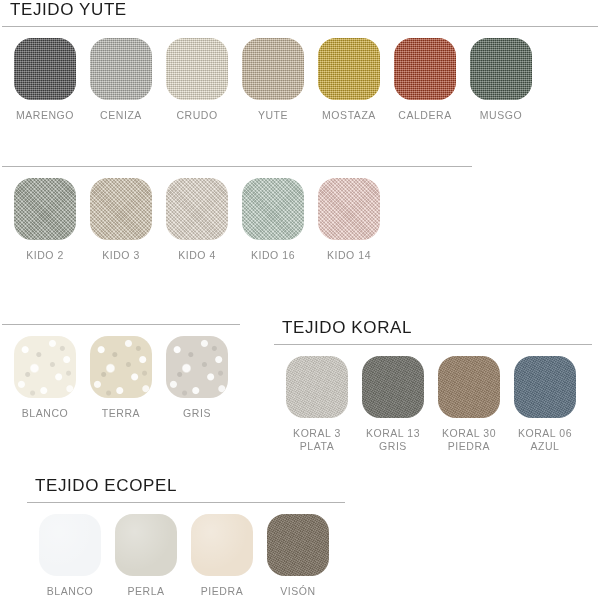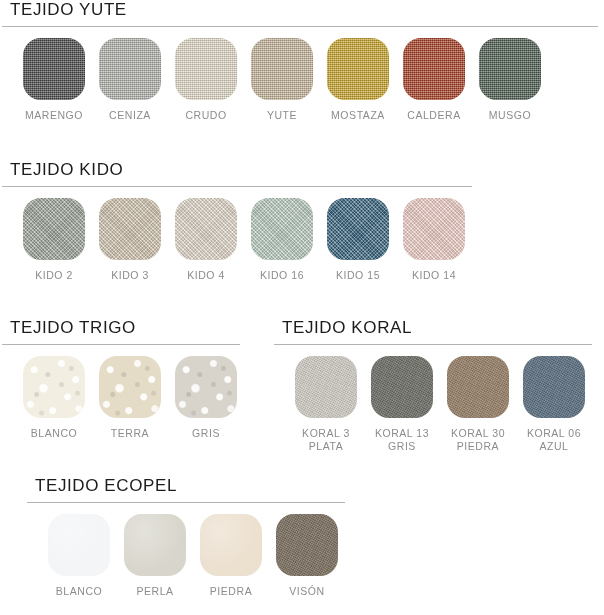--- a/index.html
+++ b/index.html
@@ -40,21 +40,21 @@
     height: 1px;
     background: #b3b3b3;
     margin-top: 6px;
     margin-left: 2px;
   }
 
   
   .swatch-row {
     display: flex;
     margin-top: 11px;
-    padding-left: 23px;
+    padding-left: 14px;
   }
 
   .swatch-cell {
     width: 62px;
     margin-right: 14px;
     display: flex;
     flex-direction: column;
     align-items: center;
   }
 
@@ -192,21 +192,20 @@
         <div class="swatch" style="background:#4c5c4f;">
           <div class="tex tex-weave"></div>
         </div>
         <div class="swatch-label">MUSGO</div>
       </div>
 
     </div>
   </div>
 
   <div class="section" style="left:0; top:160px; width:604px;">
-    <div class="section-header">TEJIDO KIDO</div>
     <div class="section-rule" style="width:470px;"></div>
     <div class="swatch-row">
 
       <div class="swatch-cell">
         <div class="swatch" style="background:#9ca397;">
           <div class="tex tex-knit"></div>
         </div>
         <div class="swatch-label">KIDO 2</div>
       </div>
 
@@ -224,39 +223,32 @@
         <div class="swatch-label">KIDO 4</div>
       </div>
 
       <div class="swatch-cell">
         <div class="swatch" style="background:#b7c9bd;">
           <div class="tex tex-knit"></div>
         </div>
         <div class="swatch-label">KIDO 16</div>
       </div>
 
-      <div class="swatch-cell">
-        <div class="swatch" style="background:#37627c;">
-          <div class="tex tex-knit"></div>
-        </div>
-        <div class="swatch-label">KIDO 15</div>
-      </div>
 
       <div class="swatch-cell">
         <div class="swatch" style="background:#eccbc4;">
           <div class="tex tex-knit"></div>
         </div>
         <div class="swatch-label">KIDO 14</div>
       </div>
 
     </div>
   </div>
 
   <div class="section" style="left:0; top:318px; width:280px;">
-    <div class="section-header">TEJIDO TRIGO</div>
     <div class="section-rule" style="width:238px;"></div>
     <div class="swatch-row">
 
       <div class="swatch-cell">
         <div class="swatch" style="background:#f2eee1;">
           <div class="tex tex-boucle"></div>
         </div>
         <div class="swatch-label">BLANCO</div>
       </div>
 

